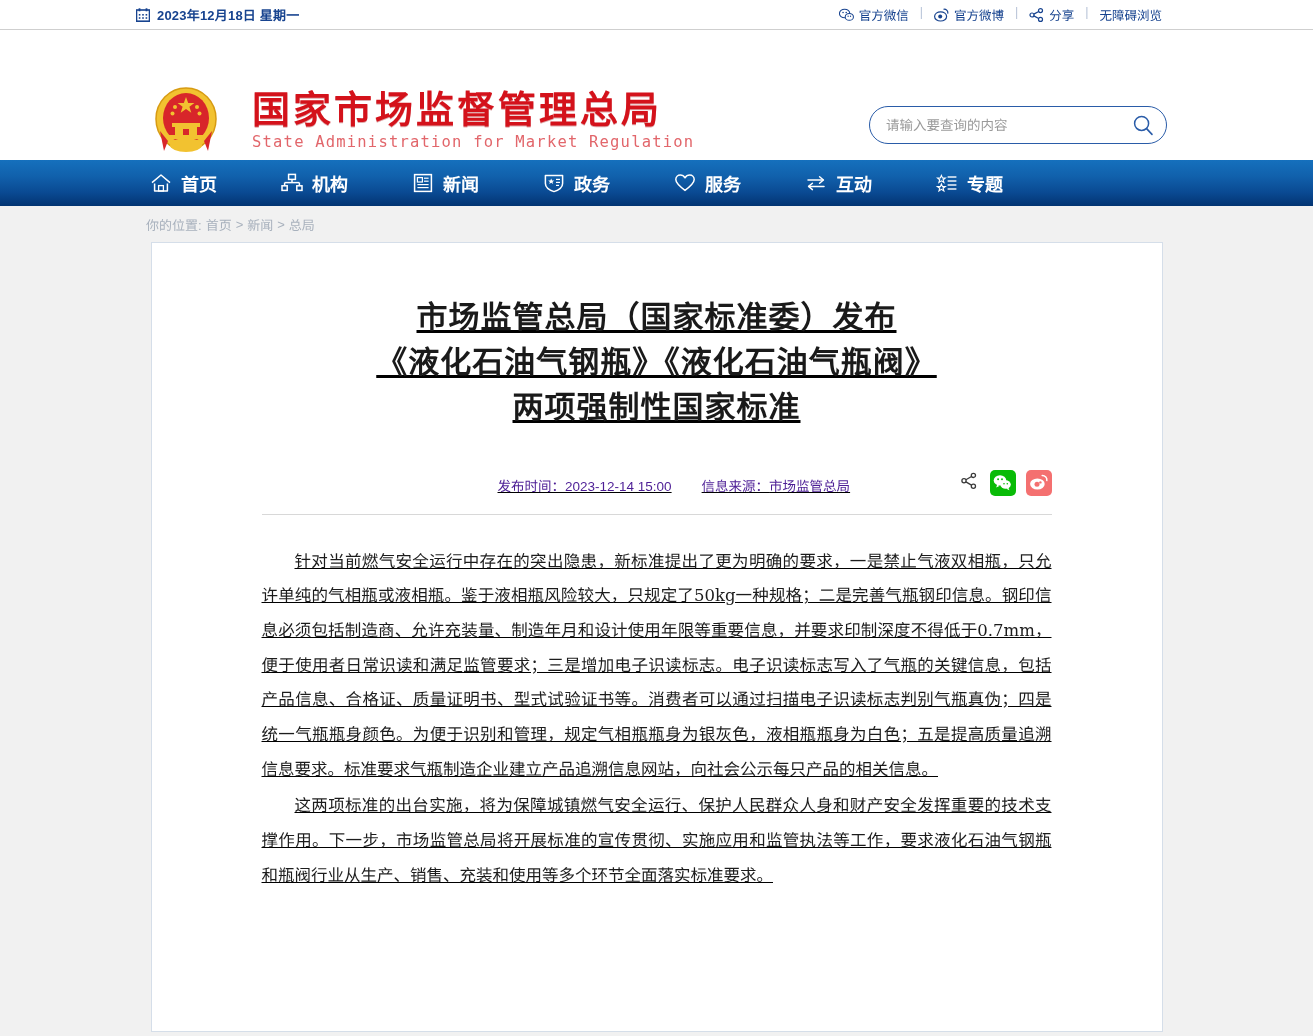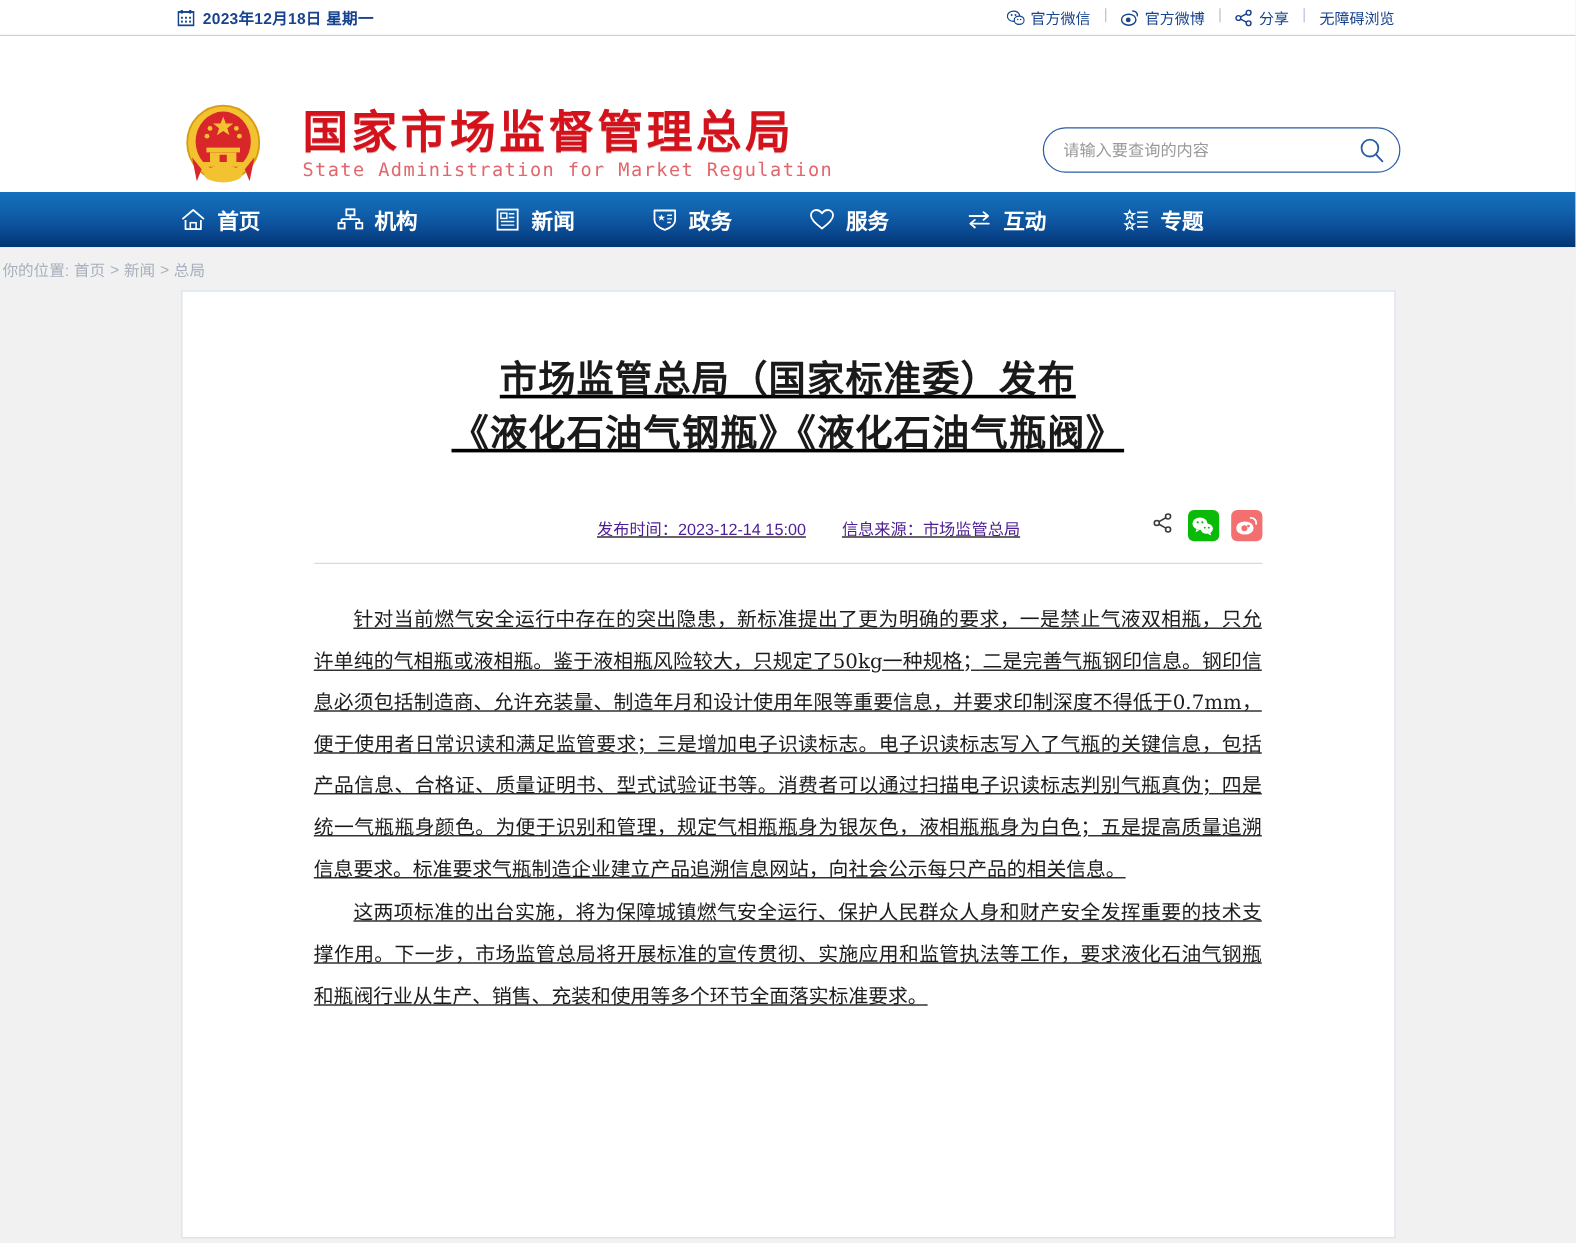--- a/index.html
+++ b/index.html
@@ -15,21 +15,21 @@
   
   .topbar {
     height: 30px;
     background: #ffffff;
     border-bottom: 1px solid #cfcfcf;
     display: flex;
     align-items: center;
     position: relative;
   }
   .topbar-date {
-    position: absolute; left: 148px;
+    position: absolute; left: 136px;
     display: flex; align-items: center; gap: 7px;
     color: #17438f; font-size: 13px; font-weight: bold;
     letter-spacing: .2px;
   }
   .topbar-links {
     position: absolute; right: 140px;
     display: flex; align-items: flex-start;
     color: #17438f; font-size: 12.5px;
   }
   .topbar-links .tl {
@@ -91,21 +91,21 @@
     display: flex; align-items: center; gap: 9px;
     color: #ffffff; font-size: 18px; font-weight: bold;
     margin-right: 64px; cursor: pointer; white-space: nowrap;
     font-family: "DejaVu Sans", "Liberation Sans", sans-serif;
   }
   .nav-item .ico svg { display: block; }
 
   
   .crumb {
     height: 36px; display: flex; align-items: center;
-    color: #a8b1bd; font-size: 13px;
+    padding-left: 144px; color: #a8b1bd; font-size: 13px;
     background: #f1f1f1;
   }
   .crumb span { margin: 0 2px; }
   .crumb .c-link { cursor: pointer; }
 
   
   .card {
     margin: 0 auto;
     width: 1012px;
     background: #ffffff;
@@ -361,20 +361,21 @@
   <span class="c-link">新闻</span>
   <span>&gt;</span>
   <span class="c-link">总局</span>
 </div>
 
 <div class="card">
 
   <div class="art-title">
     <div>市场监管总局（国家标准委）发布</div>
     <div>《液化石油气钢瓶》《液化石油气瓶阀》</div>
+    <div>两项强制性国家标准</div>
   </div>
 
   <div class="meta-row">
     <div class="meta-center">
       <div>
         <span>发布时间：</span><span>2023-12-14 15:00</span>
       </div>
       <div>
         <span>信息来源：</span><span>市场监管总局</span>
       </div>

